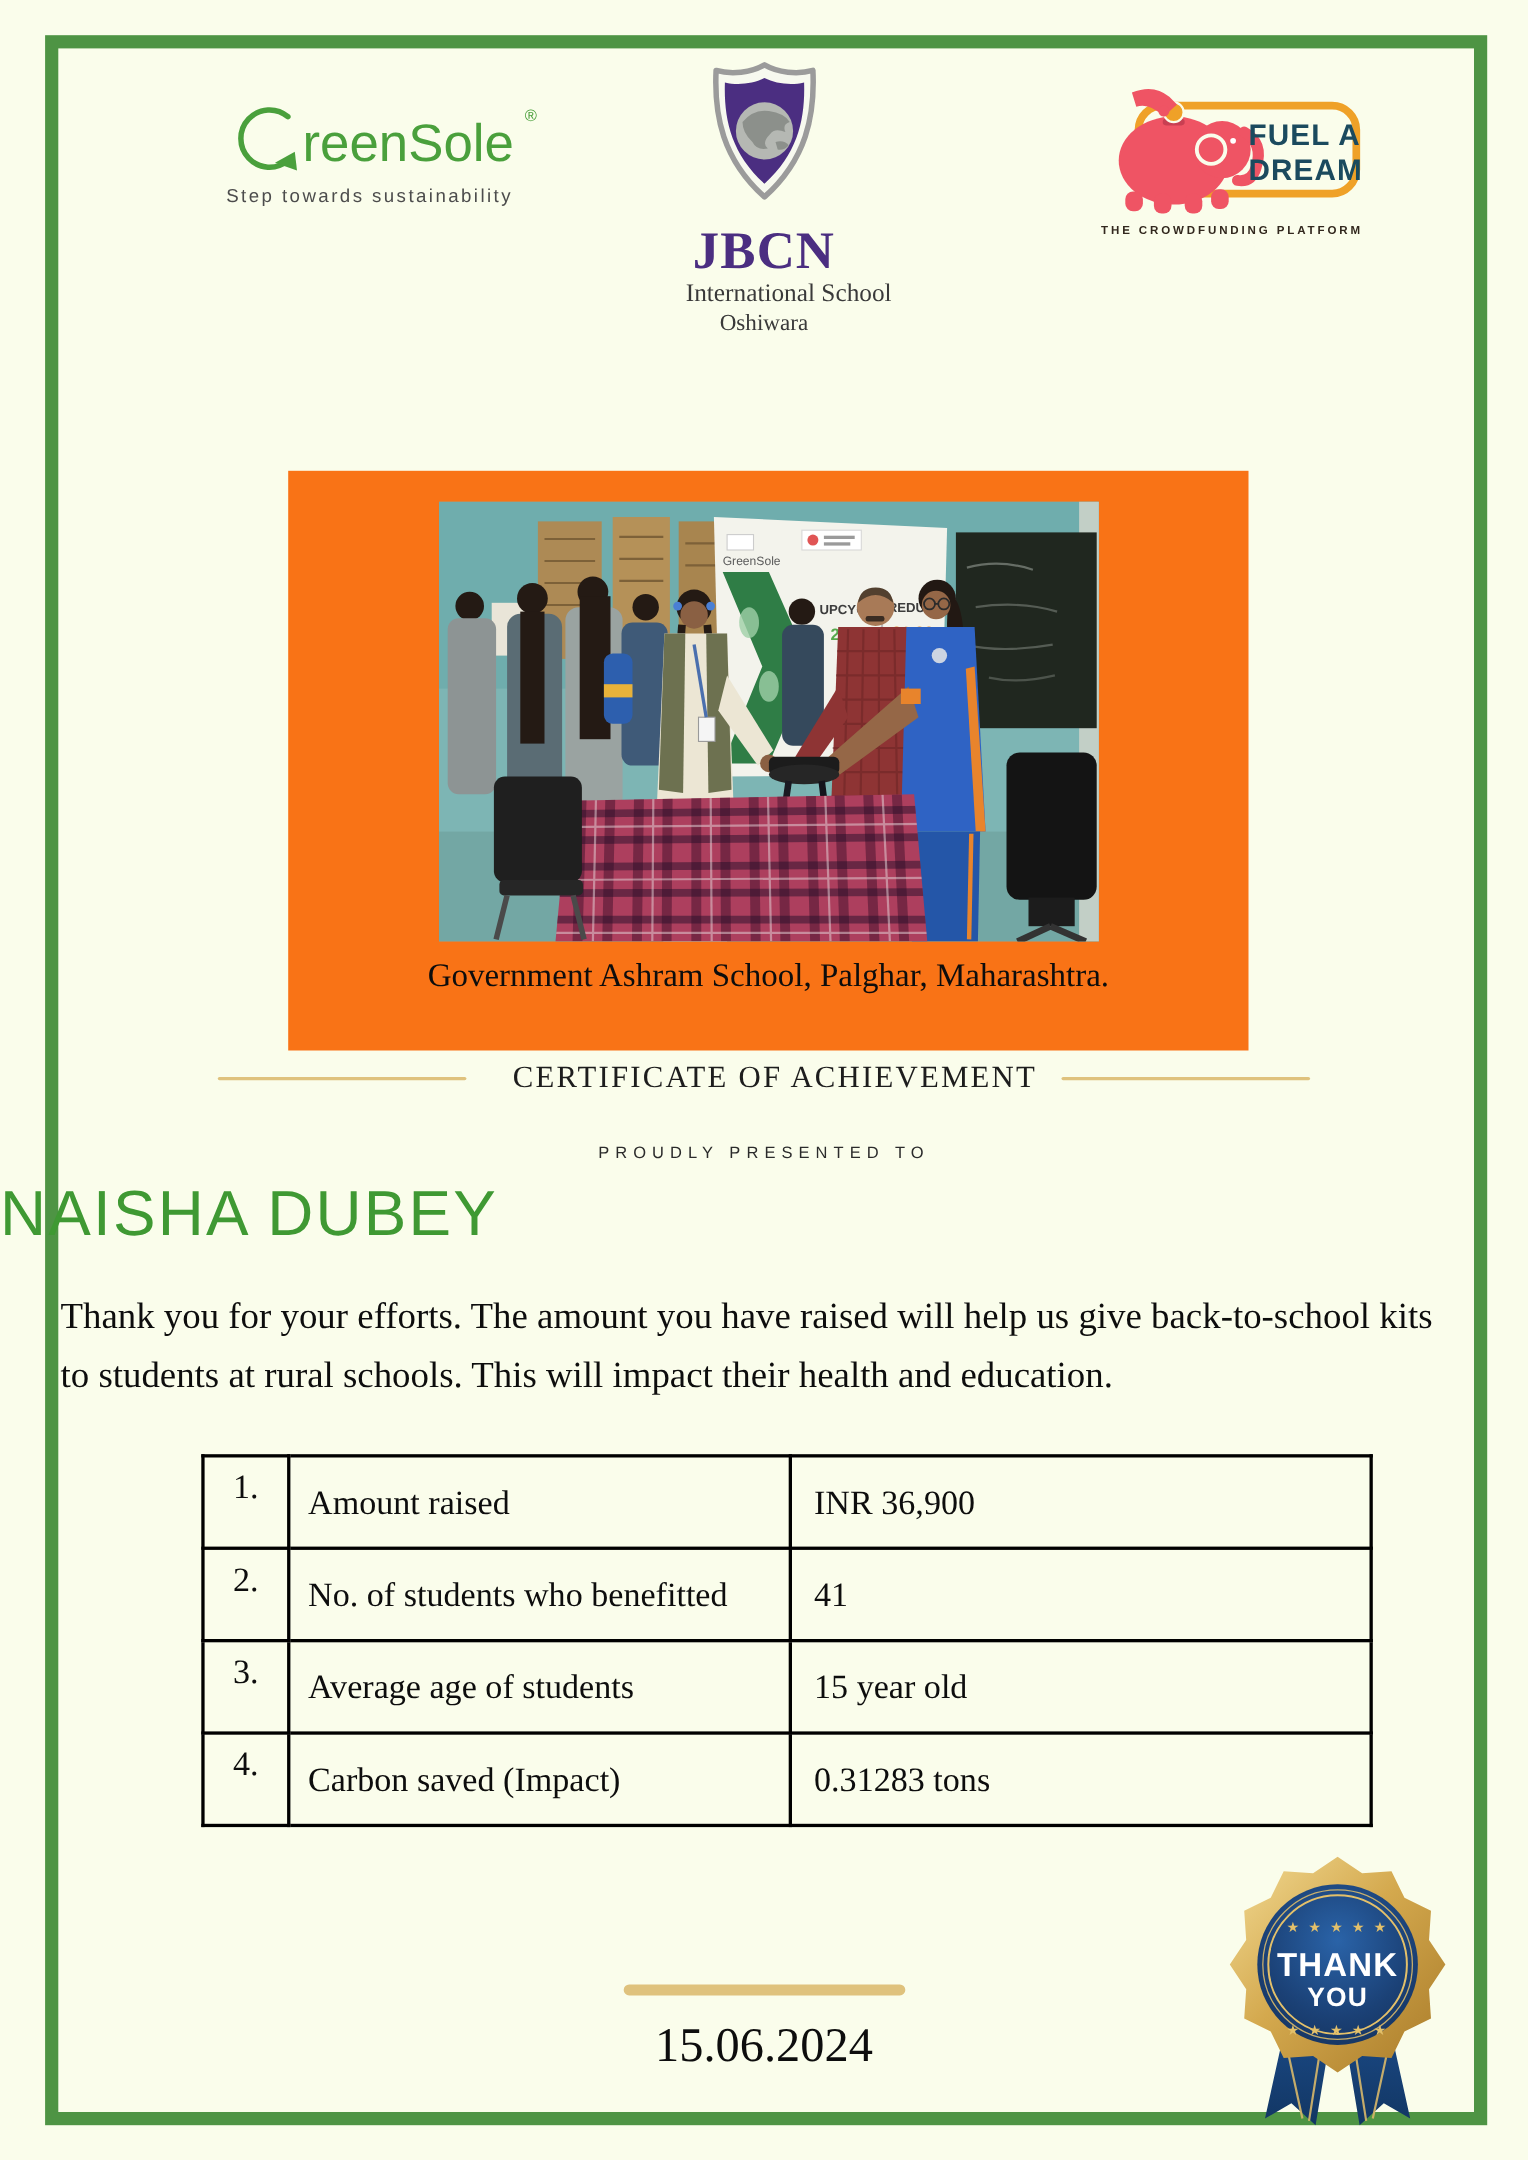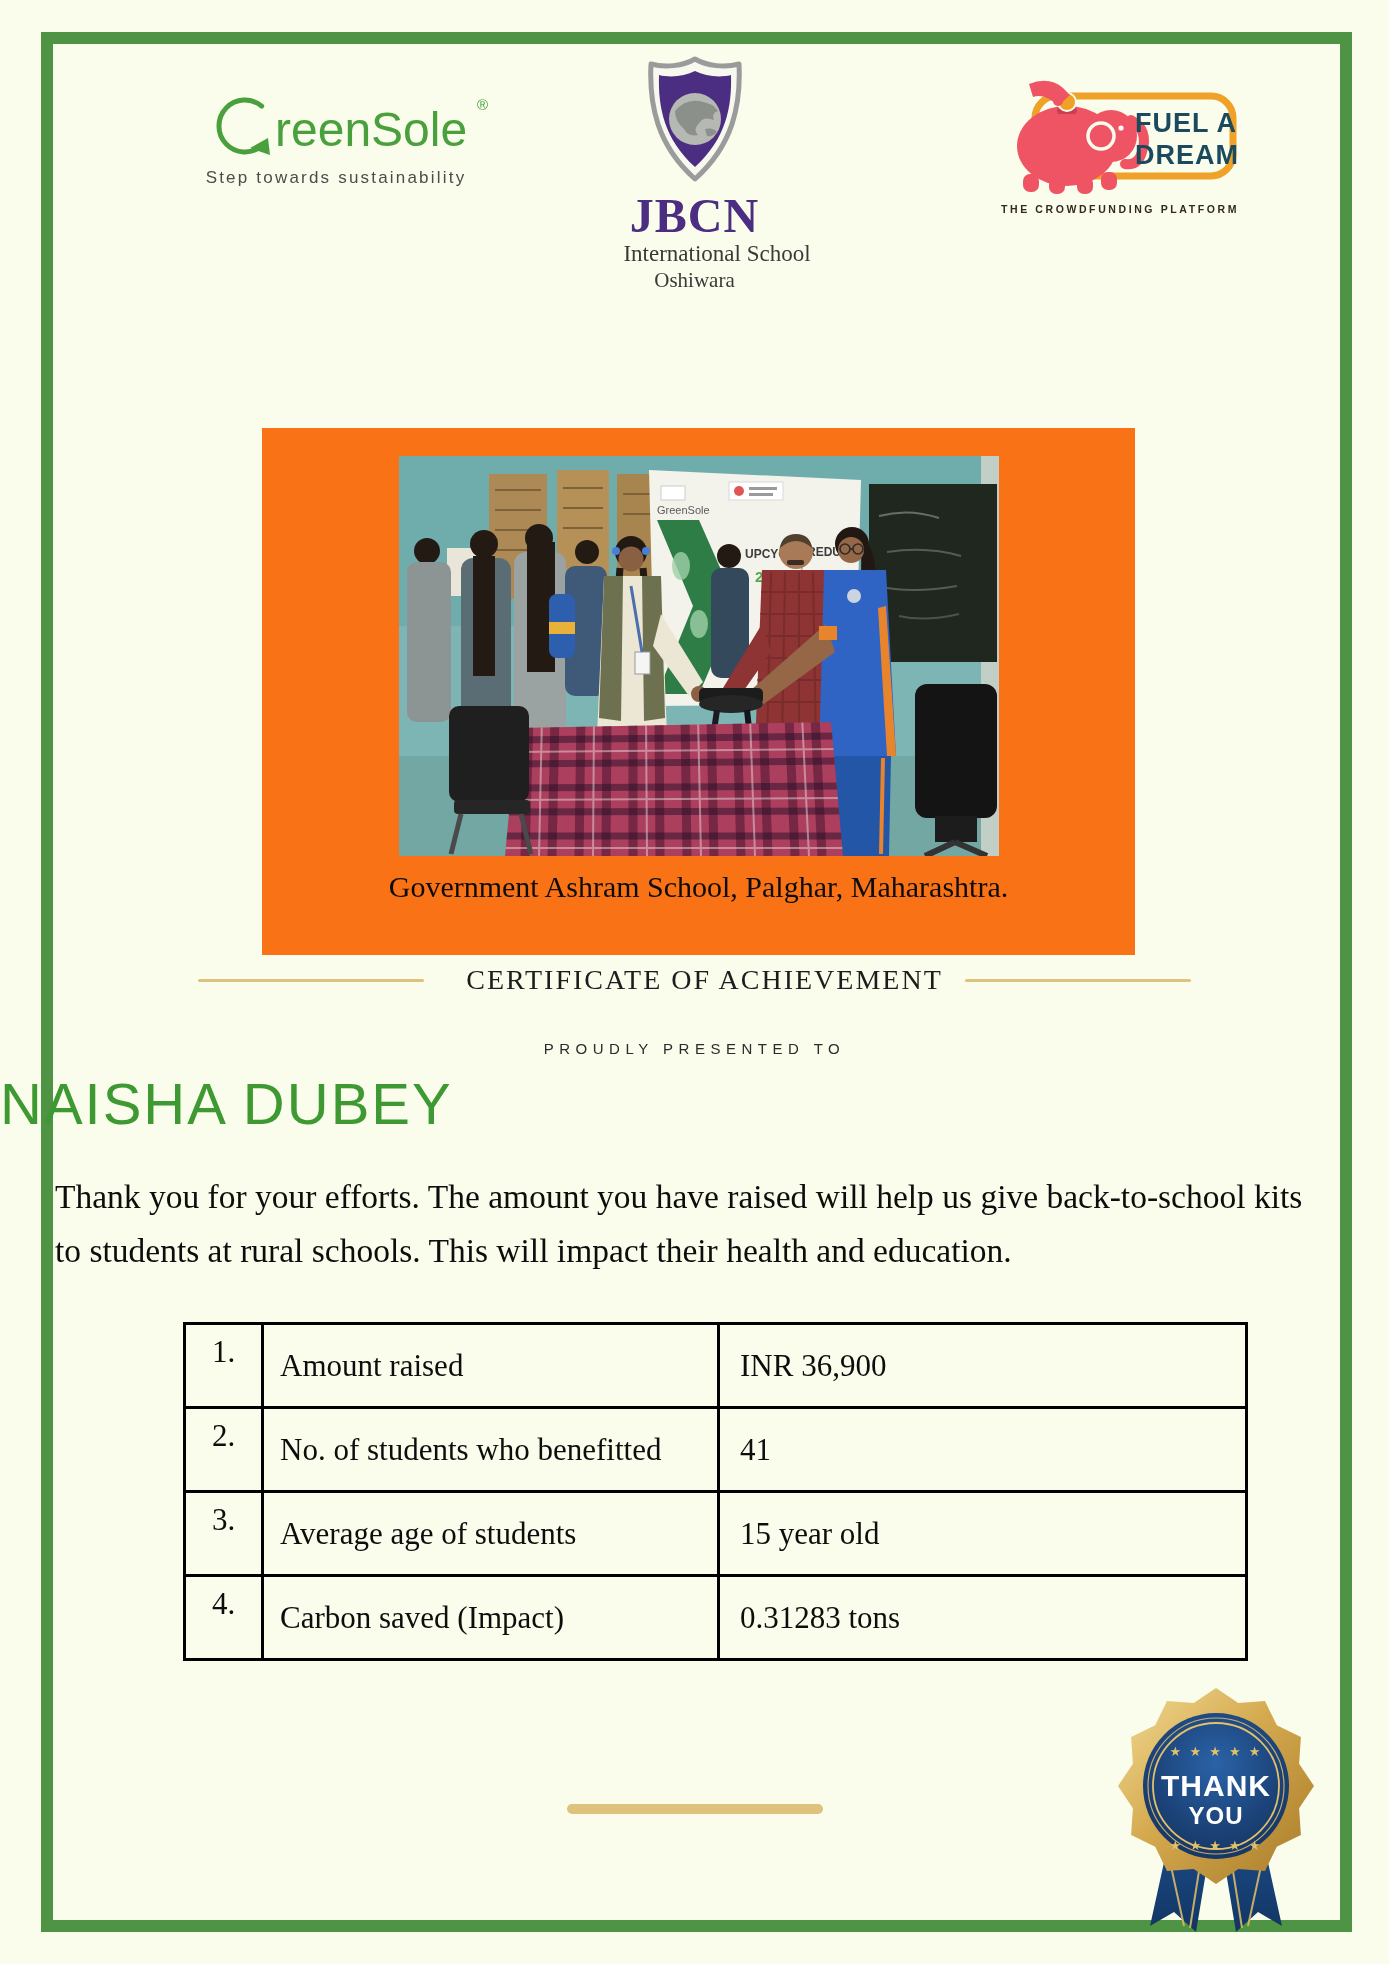--- a/index.html
+++ b/index.html
@@ -15,21 +15,21 @@
   }
   
   .logo-greensole { position: absolute; left: 168px; top: 86px; width: 336px; text-align: center; }
   .gs-tagline {
     font-family: "Liberation Sans", sans-serif; font-size: 17px; color: #4c4c4c;
     letter-spacing: 2.2px; margin-top: 2px;
   }
   .logo-jbcn { position: absolute; left: 0; right: 0; top: 55px; text-align: center; }
   .jbcn-acronym {
     font-family: "Liberation Serif", serif; font-weight: bold; font-size: 48px;
-    color: #4b2e81; letter-spacing: 1px; line-height: 1.05; margin-top: 4px;
+    color: #4b2e81; letter-spacing: 1px; line-height: 1.05; margin-top: 16px;
   }
   .jbcn-school { font-size: 23px; color: #3a3a3a; line-height: 1.15; margin-left: 45px; }
   .jbcn-campus { font-size: 21px; color: #3a3a3a; line-height: 1.15; }
   .logo-fuel { position: absolute; left: 992px; top: 76px; width: 256px; text-align: center; }
   .fuel-tagline {
     font-family: "Liberation Sans", sans-serif; font-size: 10.5px; color: #32281e;
     letter-spacing: 2.6px; font-weight: bold; margin-top: 1px;
   }
   
   .intro {
@@ -355,20 +355,21 @@
       </tr>
       <tr>
         <td class="c-num">4.</td>
         <td class="c-label">Carbon saved (Impact)</td>
         <td class="c-value">0.31283 tons</td>
       </tr>
     </tbody>
   </table>
 
   <div class="gold-bar"></div>
+  <div class="date">15.06.2024</div>
 
   <svg class="badge" width="220" height="262" viewBox="0 0 220 262">
     <defs>
       <linearGradient id="goldG" x1="0" y1="0" x2="1" y2="1">
         <stop offset="0" stop-color="#f3dc96"></stop>
           <stop offset="0.45" stop-color="#d4a94e"></stop>
           <stop offset="1" stop-color="#a87a28"></stop>
       </linearGradient>
       <radialGradient id="navyG" cx="0.5" cy="0.35" r="0.85">
         <stop offset="0" stop-color="#2a63a8"></stop>

